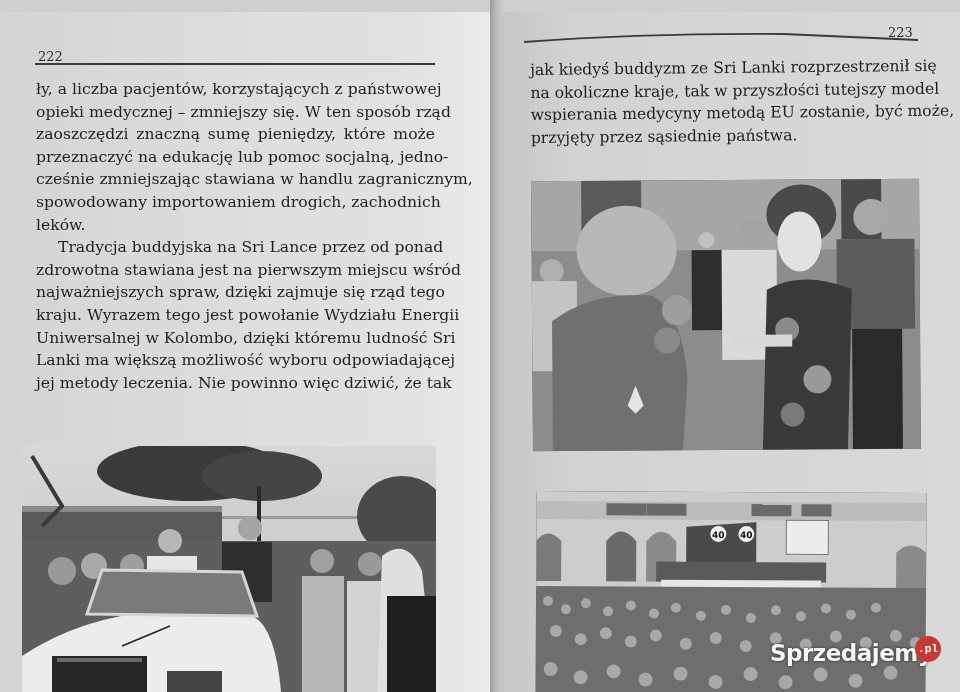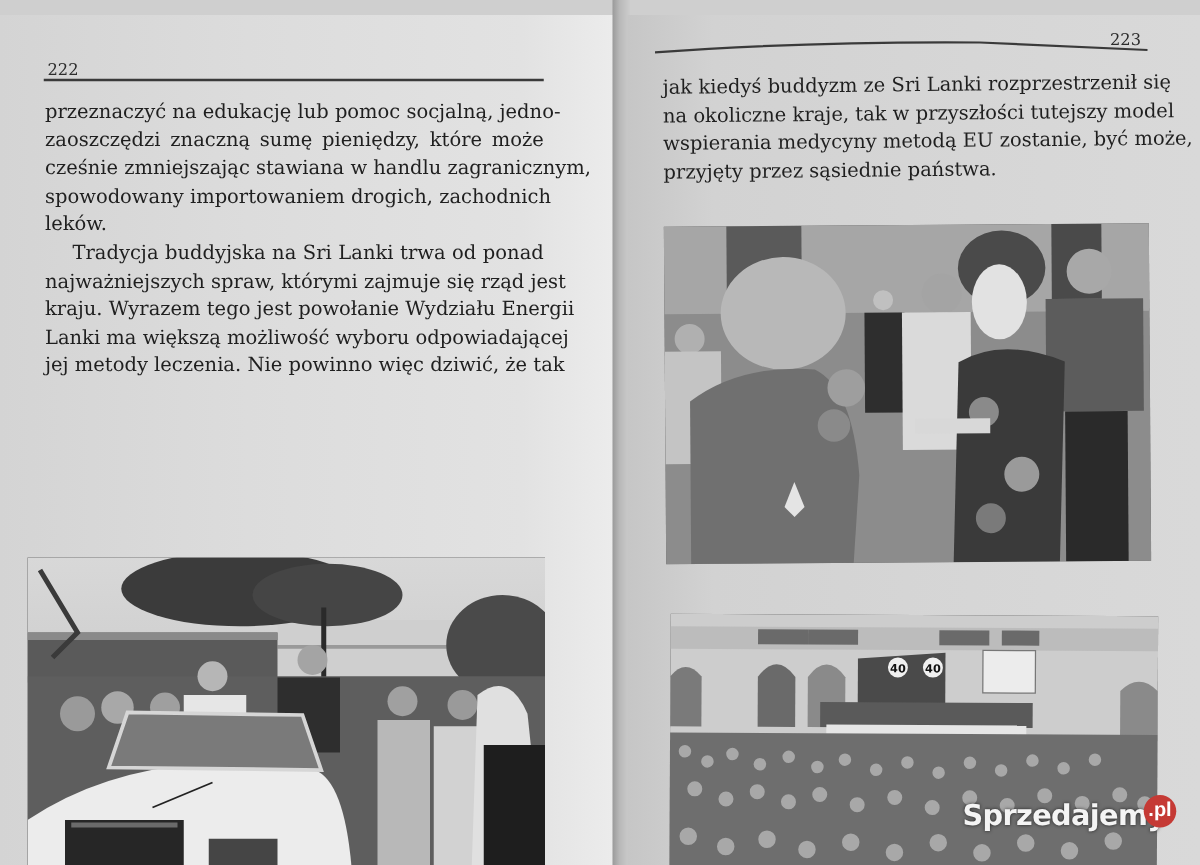--- a/index.html
+++ b/index.html
@@ -37,41 +37,45 @@
     position:absolute; left:770px; top:640px;
     font-family:"DejaVu Sans", "Liberation Sans", sans-serif;
     font-weight:bold; font-size:23px; color:#f4f4f4;
     text-shadow:0 0 3px rgba(0,0,0,0.7);
     letter-spacing:-0.5px;
   }
   .watermark-badge {
     position:absolute; left:915px; top:636px;
     width:26px; height:26px; border-radius:50%;
     background:#c53a35;
-    color:#fff; font-size:16px; font-weight:bold;
-    font-family:Liberation Sans, sans-serif;
+    color:#fff; font-size:11px; font-weight:bold;
+    font-family:Liberation Mono, monospace;
     display:flex; align-items:center; justify-content:center;
   }
 </style>
 </head>
 <body>
 
 <div class="page page-left">
   <span class="pnum" style="left:38px;top:37px;">222</span>
   <div class="rule" style="left:35px;top:51px;width:400px;"></div>
 
   <div class="text-block" style="left:36px;top:66px;width:399px;">
+    <span class="line">ły, a liczba pacjentów, korzystających z państwowej</span>
+    <span class="line">opieki medycznej – zmniejszy się. W ten sposób rząd</span>
+    <span class="line">zaoszczędzi znaczną sumę pieniędzy, które może</span>
     <span class="line">przeznaczyć na edukację lub pomoc socjalną, jedno-</span>
-    <span class="line">zaoszczędzi znaczną sumę pieniędzy, które może</span>
     <span class="line">cześnie zmniejszając stawiana w handlu zagranicznym,</span>
     <span class="line">spowodowany importowaniem drogich, zachodnich</span>
     <span class="line last">leków.</span>
-    <span class="line indent">Tradycja buddyjska na Sri Lanki trwa od ponad</span>
-    <span class="line">najważniejszych spraw, którymi zajmuje się rząd jest</span>
+    <span class="line indent">Tradycja buddyjska na Sri Lance przez od ponad</span>
+    <span class="line">zdrowotna stawiana jest na pierwszym miejscu wśród</span>
+    <span class="line">najważniejszych spraw, dzięki zajmuje się rząd tego</span>
     <span class="line">kraju. Wyrazem tego jest powołanie Wydziału Energii</span>
+    <span class="line">Uniwersalnej w Kolombo, dzięki któremu ludność Sri</span>
     <span class="line">Lanki ma większą możliwość wyboru odpowiadającej</span>
     <span class="line">jej metody leczenia. Nie powinno więc dziwić, że tak</span>
   </div>
 
   <div class="photo" style="left:22px;top:434px;width:414px;height:258px;" title="Black-and-white photo: people waving from an open white Rolls-Royce convertible, surrounded by a crowd, trees and buildings behind">
     <svg width="414" height="258" viewBox="0 0 414 258">
       <defs>
         <linearGradient id="skyL" x1="0" y1="0" x2="0" y2="1">
           <stop offset="0" stop-color="#d8d8d8"></stop>
           <stop offset="1" stop-color="#bdbdbd"></stop>

